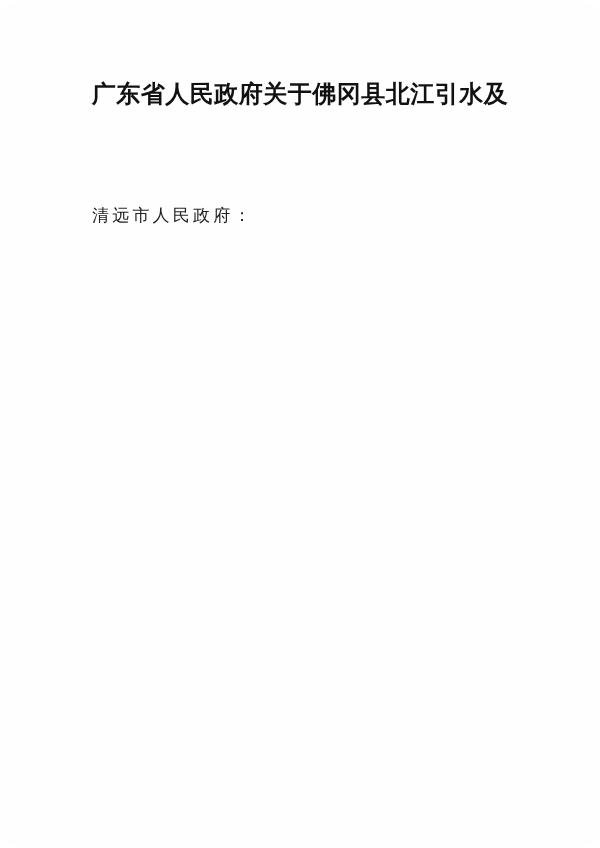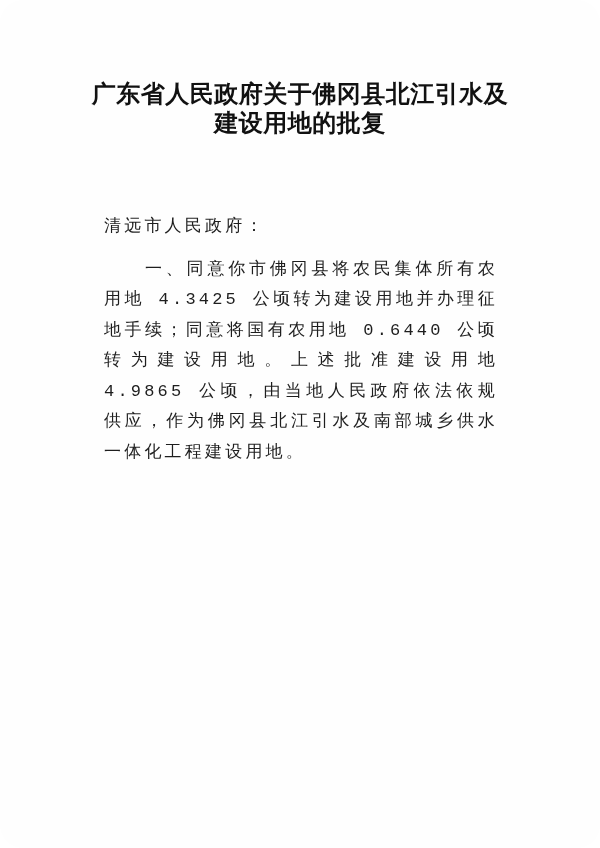--- a/index.html
+++ b/index.html
@@ -45,36 +45,33 @@
       top: 200px;
       width: 418px;
       font-family: "DejaVu Serif", "Liberation Serif", serif;
       font-size: 17px;
       line-height: 30.5px;
       letter-spacing: 3.2px;
       color: #1e1e1e;
       text-align: justify;
     }
     .body p {
-      margin: 12px;
-      font-family: Liberation Mono, monospace;
+      margin: 0;
     }
     .body p.indent {
       text-indent: 41px;
     }
     .salutation {
       margin-bottom: 0;
     }
   </style>
 </head>
 <body>
 
 <div class="page">
   <div class="title">
     <span class="tline">广东省人民政府关于佛冈县北江引水及</span>
-    <span class="tline">建设用地的批复</span>
   </div>
 
   <div class="body">
     <p class="salutation">清远市人民政府：</p>
-    <p class="indent">一、同意你市佛冈县将农民集体所有农用地 4.3425 公顷转为建设用地并办理征地手续；同意将国有农用地 0.6440 公顷转为建设用地。上述批准建设用地 4.9865 公顷，由当地人民政府依法依规供应，作为佛冈县北江引水及南部城乡供水一体化工程建设用地。</p>
   </div>
 </div>
 
 </body></html>

